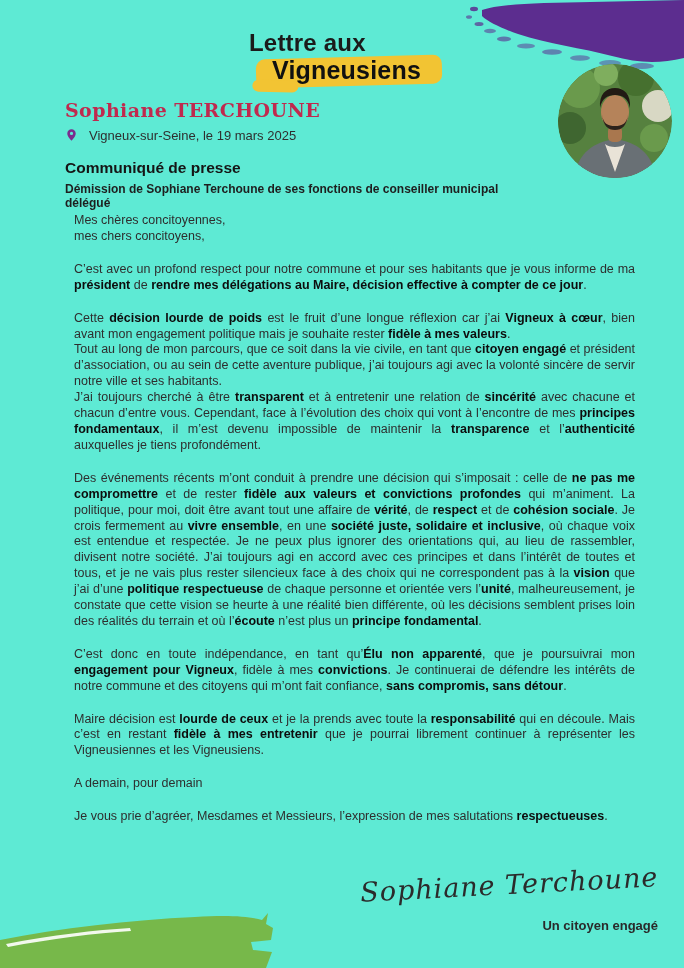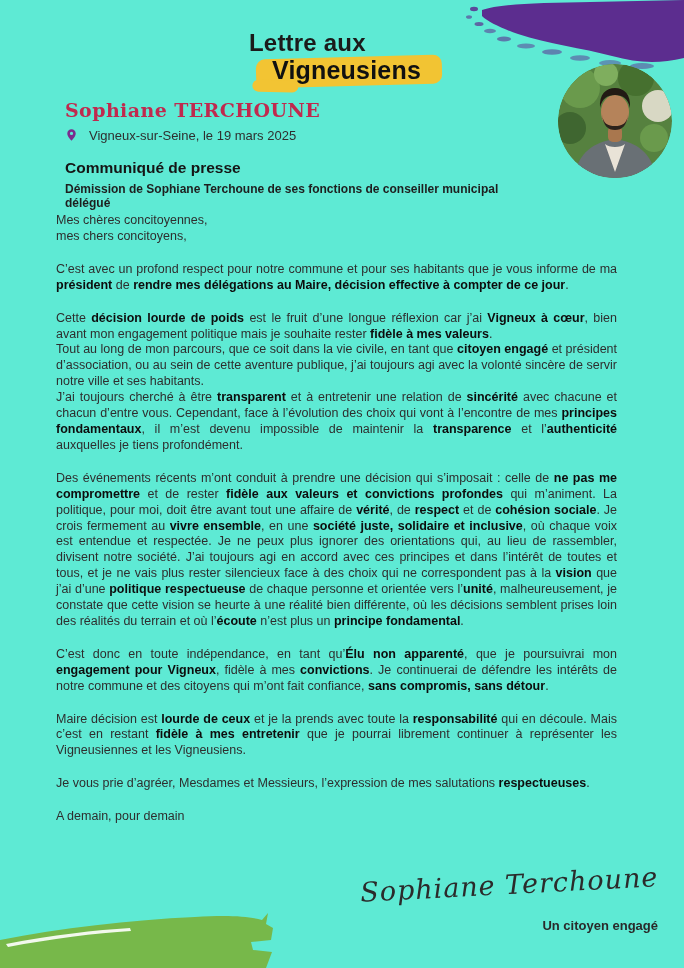--- a/index.html
+++ b/index.html
@@ -49,21 +49,21 @@
     font-family:"DejaVu Serif", serif;
     font-size:19px;font-weight:700;color:var(--crimson);letter-spacing:.4px;
   }
   .location-row{margin-top:6px;display:flex;align-items:center;gap:11px;}
   .location-row svg{width:13px;height:16px;flex:0 0 auto;}
   .location-text{font-size:13px;color:#2f2f2f;}
   .release-heading{margin-top:16px;font-size:15.5px;font-weight:800;color:#151515;}
   .release-subheading{margin-top:5px;font-size:12px;font-weight:700;color:#1e1e1e;}
   
   .letter-body{
-    position:absolute;left:56px;top:213px;width:561px;
+    position:absolute;left:74px;top:213px;width:561px;
     font-size:12.5px;line-height:15.9px;text-align:justify;color:var(--body-ink);
   }
   .letter-body p{margin:0 0 17px 0;}
   .letter-body strong{color:#0d0d0d;}
   
   .signature{position:absolute;right:26px;top:869px;text-align:right;}
   .signature-script{
     font-family:"DejaVu Serif", serif;font-style:italic;
     font-size:27px;color:#2b2b2b;transform:rotate(-3deg);letter-spacing:1px;
   }
@@ -140,22 +140,22 @@
     <div class="release-subheading">Démission de Sophiane Terchoune de ses fonctions de conseiller municipal délégué</div>
   </div>
 
   <div class="letter-body">
       <p><span>Mes chères concitoyennes,</span><br><span>mes chers concitoyens,</span></p>
       <p><span>C’est avec un profond respect pour notre commune et pour ses habitants que je vous informe de ma </span><strong>président</strong><span> de </span><strong>rendre mes délégations au Maire, décision effective à compter de ce jour</strong><span>.</span></p>
       <p><span>Cette </span><strong>décision lourde de poids</strong><span> est le fruit d’une longue réflexion car j’ai </span><strong>Vigneux à cœur</strong><span>, bien avant mon engagement politique mais je souhaite rester </span><strong>fidèle à mes valeurs</strong><span>.</span><br><span>Tout au long de mon parcours, que ce soit dans la vie civile, en tant que </span><strong>citoyen engagé</strong><span> et président d’association, ou au sein de cette aventure publique, j’ai toujours agi avec la volonté sincère de servir notre ville et ses habitants.</span><br><span>J’ai toujours cherché à être </span><strong>transparent</strong><span> et à entretenir une relation de </span><strong>sincérité</strong><span> avec chacune et chacun d’entre vous. Cependant, face à l’évolution des choix qui vont à l’encontre de mes </span><strong>principes fondamentaux</strong><span>, il m’est devenu impossible de maintenir la </span><strong>transparence</strong><span> et l’</span><strong>authenticité</strong><span> auxquelles je tiens profondément.</span></p>
       <p><span>Des événements récents m’ont conduit à prendre une décision qui s’imposait : celle de </span><strong>ne pas me compromettre</strong><span> et de rester </span><strong>fidèle aux valeurs et convictions profondes</strong><span> qui m’animent. La politique, pour moi, doit être avant tout une affaire de </span><strong>vérité</strong><span>, de </span><strong>respect</strong><span> et de </span><strong>cohésion sociale</strong><span>. Je crois fermement au </span><strong>vivre ensemble</strong><span>, en une </span><strong>société juste, solidaire et inclusive</strong><span>, où chaque voix est entendue et respectée. Je ne peux plus ignorer des orientations qui, au lieu de rassembler, divisent notre société. J’ai toujours agi en accord avec ces principes et dans l’intérêt de toutes et tous, et je ne vais plus rester silencieux face à des choix qui ne correspondent pas à la </span><strong>vision</strong><span> que j’ai d’une </span><strong>politique respectueuse</strong><span> de chaque personne et orientée vers l’</span><strong>unité</strong><span>, malheureusement, je constate que cette vision se heurte à une réalité bien différente, où les décisions semblent prises loin des réalités du terrain et où l’</span><strong>écoute</strong><span> n’est plus un </span><strong>principe fondamental</strong><span>.</span></p>
       <p><span>C’est donc en toute indépendance, en tant qu’</span><strong>Élu non apparenté</strong><span>, que je poursuivrai mon </span><strong>engagement pour Vigneux</strong><span>, fidèle à mes </span><strong>convictions</strong><span>. Je continuerai de défendre les intérêts de notre commune et des citoyens qui m’ont fait confiance, </span><strong>sans compromis, sans détour</strong><span>.</span></p>
       <p><span>Maire décision est </span><strong>lourde de ceux</strong><span> et je la prends avec toute la </span><strong>responsabilité</strong><span> qui en découle. Mais c’est en restant </span><strong>fidèle à mes entretenir</strong><span> que je pourrai librement continuer à représenter les Vigneusiennes et les Vigneusiens.</span></p>
+      <p><span>A demain, pour demain</span></p>
       <p><span>Je vous prie d’agréer, Mesdames et Messieurs, l’expression de mes salutations </span><strong>respectueuses</strong><span>.</span></p>
-      <p><span>A demain, pour demain</span></p>
     </div>
 
   <div class="signature">
     <div class="signature-script">Sophiane Terchoune</div>
     <div class="signature-tagline">Un citoyen engagé</div>
   </div>
 
 </div>
 
 </body></html>

